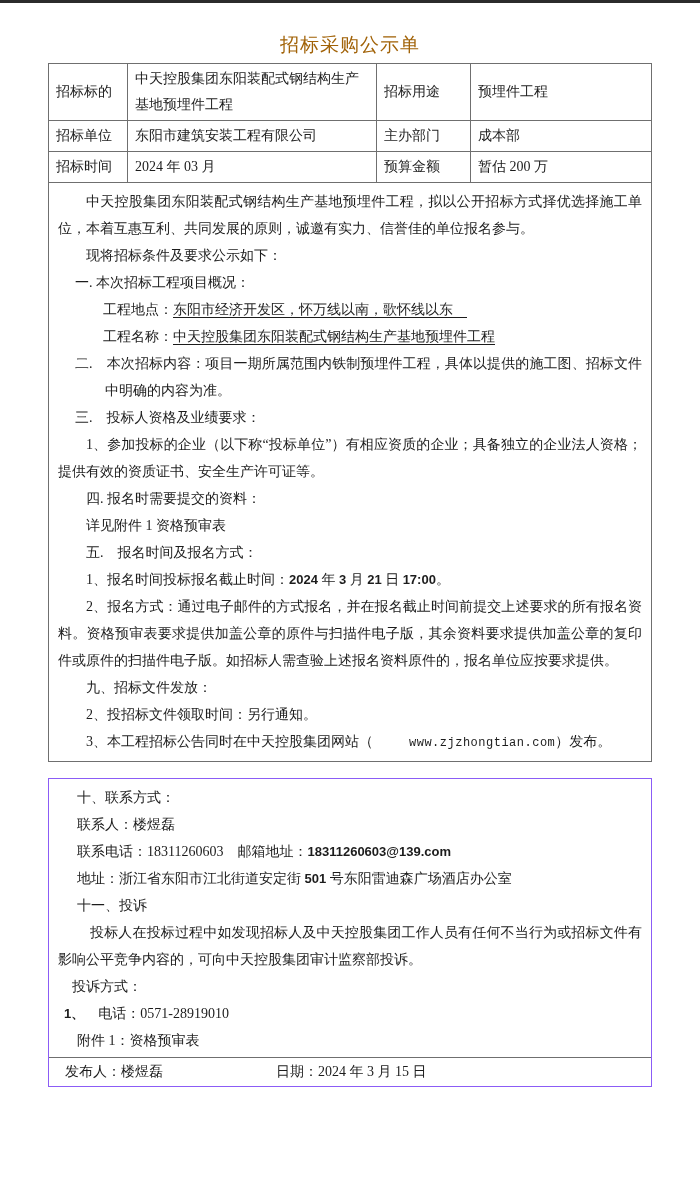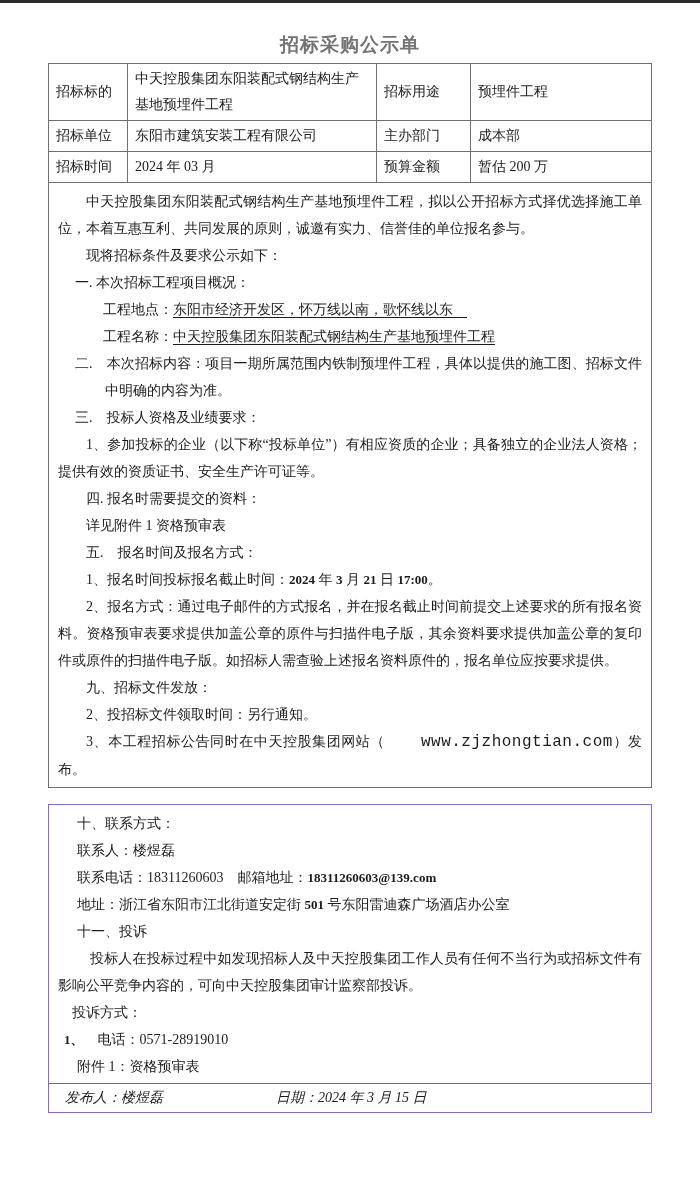--- a/index.html
+++ b/index.html
@@ -4,21 +4,21 @@
 <style>
   html,body{margin:0;padding:0;}
   body{
     width:700px;height:1184px;overflow:hidden;background:#ffffff;
     font-family:"Liberation Serif","DejaVu Serif",serif;
     color:#1c1c1c;
   }
   .topbar{height:3px;background:#2b2b2b;}
   .page-title{
     margin:29px 0 5px 0;text-align:center;
-    font-size:19px;font-weight:bold;letter-spacing:1px;color:#737373;
+    font-size:19px;font-weight:normal;letter-spacing:1px;color:#a16207;
   }
   .sheet{padding:0 48px;}
   table.info{
     width:100%;border-collapse:collapse;table-layout:fixed;
     font-size:14px;
   }
   table.info td{
     border:1px solid #6f6f6f;vertical-align:middle;
     padding:2px 5px 2px 7px;
   }
@@ -35,42 +35,42 @@
     padding:5px 9px 4px 9px;
     font-size:14px;line-height:27px;text-align:justify;
   }
   .box1 p,.box2 p{margin:0;}
   .i1{text-indent:17px;}
   .i2{text-indent:28px;}
   .i3{text-indent:45px;}
   .hang{padding-left:47px;text-indent:-30px;}
 
   .num{
-    font-family:Liberation Serif, serif;
+    font-family:Liberation Sans, sans-serif;
     font-weight:700;font-size:13px;
   }
   .u{text-decoration:underline;text-underline-offset:3px;}
   .mono{
     font-family:"Liberation Mono","DejaVu Sans Mono",monospace;
-    font-size:16px;letter-spacing:0.5px;margin-left:36px;
+    font-size:12px;letter-spacing:0.5px;margin-left:36px;
   }
 
   .box2{
     margin-top:16px;border:1px solid #8b5cf6;
     font-size:14px;line-height:27px;
   }
   .box2-body{padding:5px 9px 3px 9px;text-align:justify;}
   .ci{text-indent:19px;}
   .c6{text-indent:32px;}
   .c7{text-indent:14px;}
   .c8{text-indent:6px;}
   .box2-footer{
     border-top:1px solid #6f6f6f;
     height:28px;line-height:28px;
-    padding-left:16px;display:flex;align-items:center;font-style:italic;
+    padding-left:16px;display:flex;align-items:center;
   }
   .box2-footer .date{margin-left:113px;}
 </style>
 </head>
 <body>
 
 <div class="topbar"></div>
 
 <div class="page-title">招标采购公示单</div>
 

